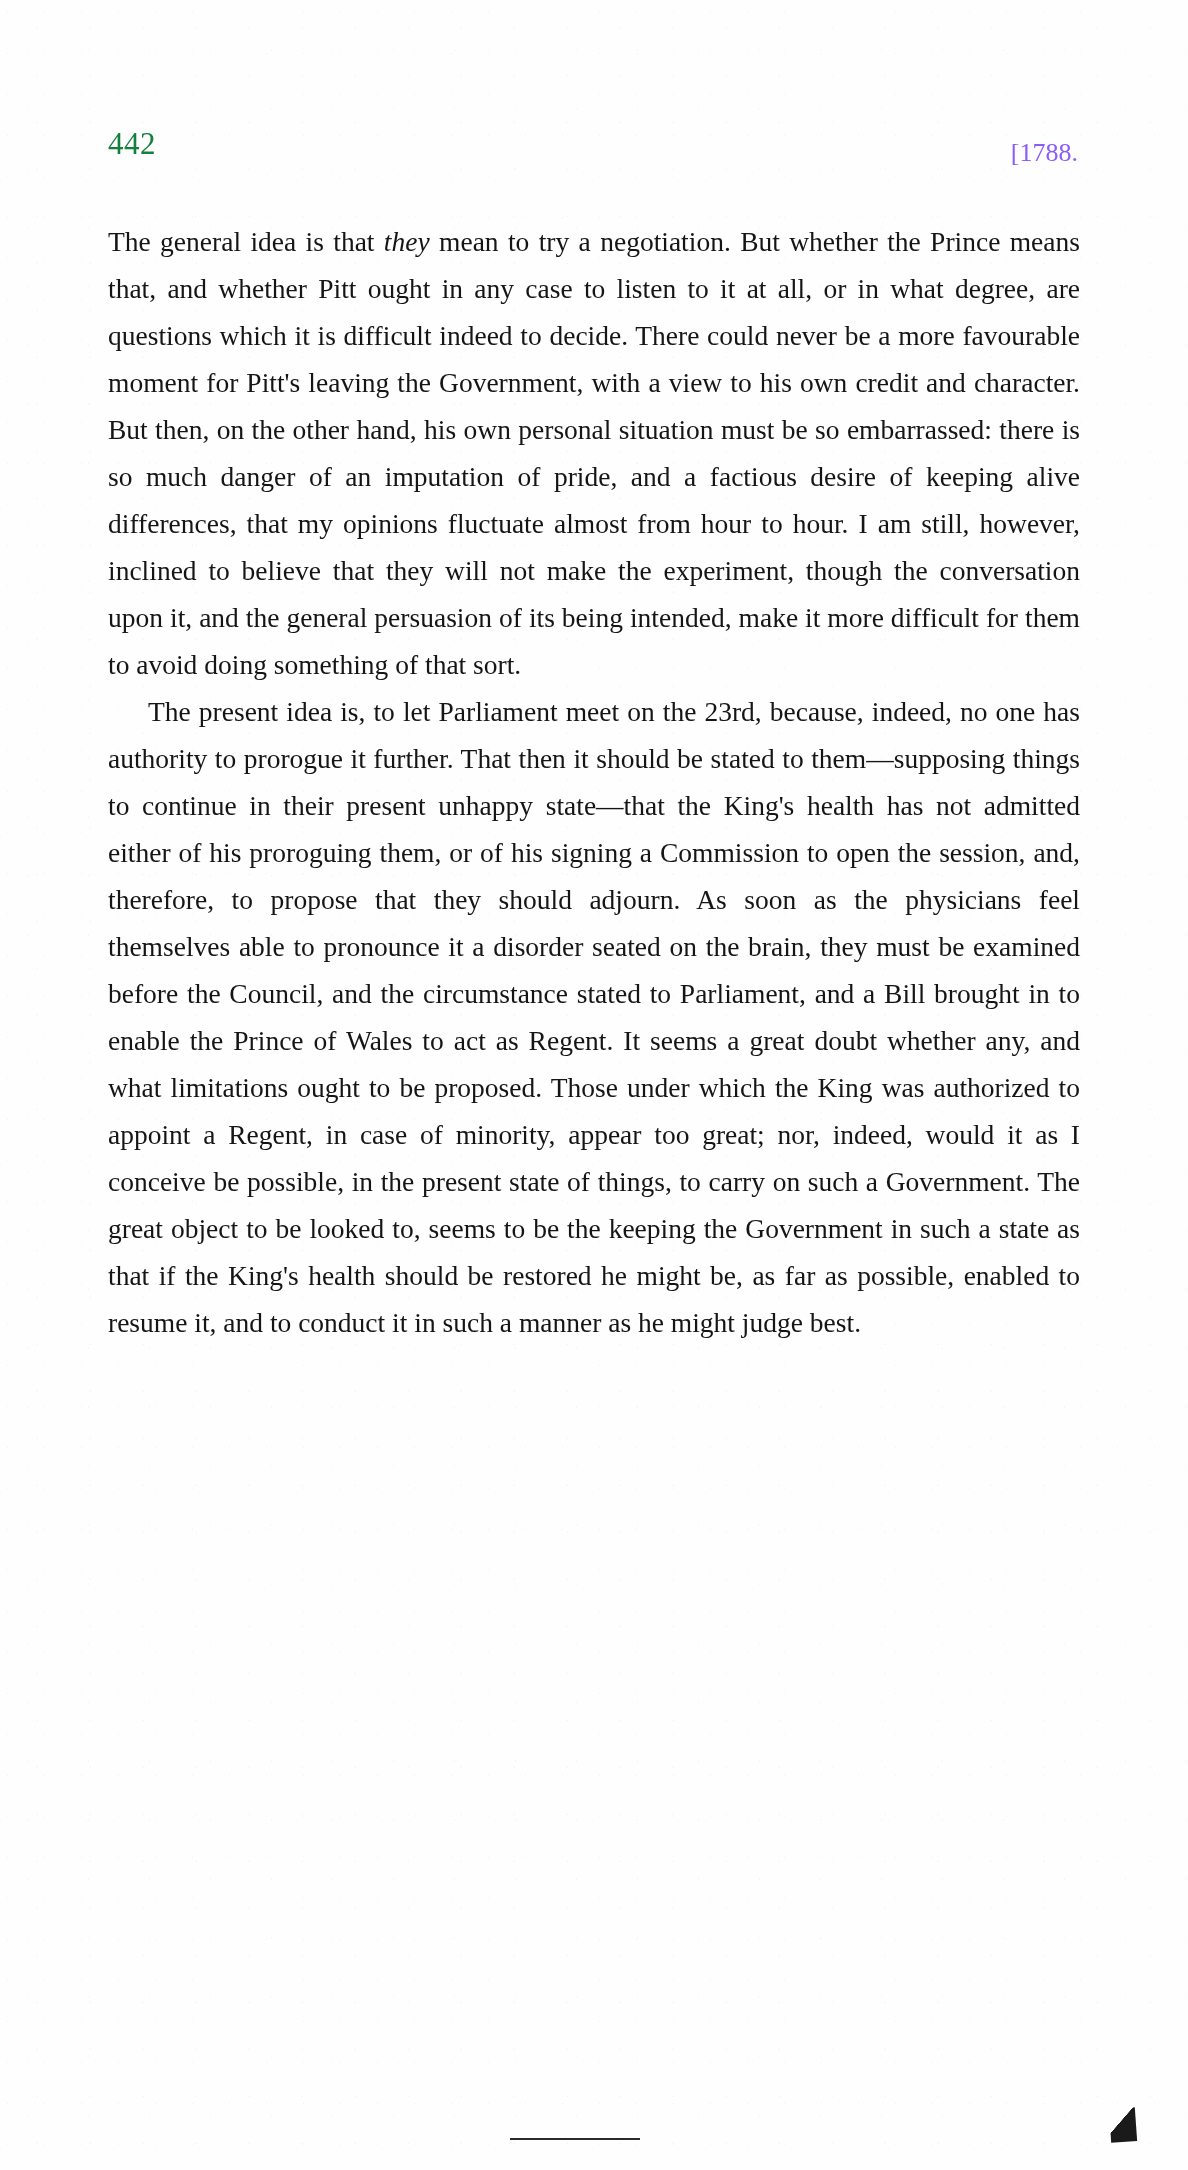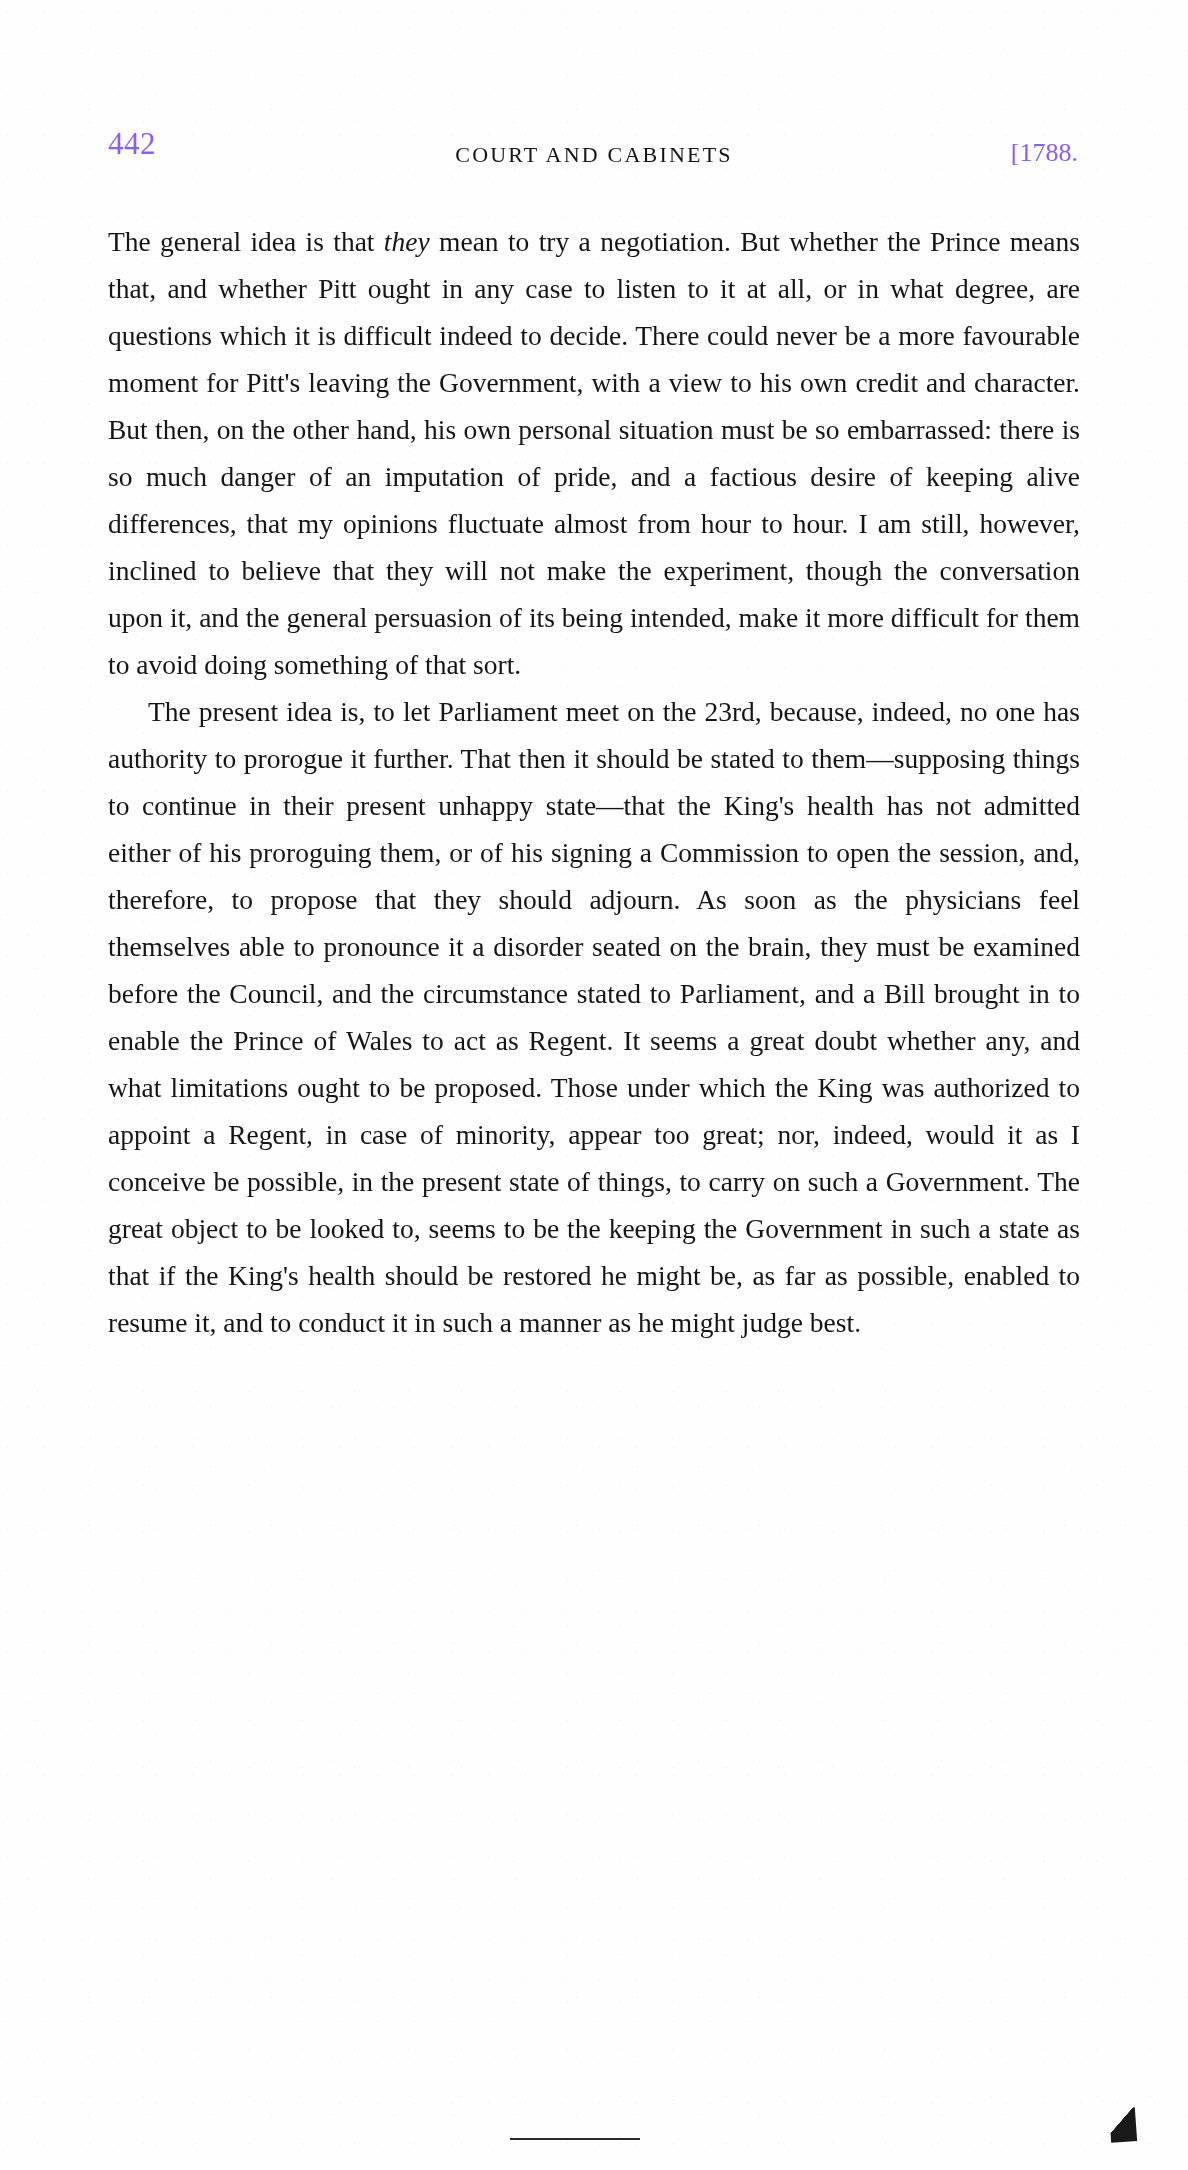--- a/index.html
+++ b/index.html
@@ -29,21 +29,21 @@
     top: 120px;
     width: 988px;
     height: 60px;
   }
   .folio {
     position: absolute;
     left: 8px;
     top: 6px;
     font-size: 31px;
     letter-spacing: 0.5px;
-    color: #8b5cf6;
+    color: #15803d;
   }
   .running-title {
     position: absolute;
     left: 0;
     top: 22px;
     width: 988px;
     text-align: center;
     font-size: 22px;
     letter-spacing: 2.2px;
     color: #141414;
@@ -109,21 +109,20 @@
     background-size: 37px 41px, 53px 47px, 61px 59px;
   }
 </style>
 </head>
 <body>
 
 <div class="page">
 
   <div class="header">
     <div class="folio">442</div>
-    <div class="running-title">COURT AND CABINETS</div>
     <div class="year">[1788.</div>
   </div>
 
   <div class="body-text">
     <p class="para first">The general idea is that <em>they</em> mean to try a negotiation.  But whether the Prince means that, and whether Pitt ought in any case to listen to it at all, or in what degree, are questions which it is difficult indeed to decide.  There could never be a more favourable moment for Pitt's leaving the Government, with a view to his own credit and character.  But then, on the other hand, his own personal situation must be so embarrassed: there is so much danger of an imputation of pride, and a factious desire of keeping alive differences, that my opinions fluctuate almost from hour to hour.  I am still, however, inclined to believe that they will not make the experiment, though the conversation upon it, and the general persuasion of its being intended, make it more difficult for them to avoid doing something of that sort.</p>
     <p class="para indent">The present idea is, to let Parliament meet on the 23rd, because, indeed, no one has authority to prorogue it further.  That then it should be stated to them—supposing things to continue in their present unhappy state—that the King's health has not admitted either of his proroguing them, or of his signing a Commission to open the session, and, therefore, to propose that they should adjourn.  As soon as the physicians feel themselves able to pronounce it a disorder seated on the brain, they must be examined before the Council, and the circumstance stated to Parliament, and a Bill brought in to enable the Prince of Wales to act as Regent.  It seems a great doubt whether any, and what limitations ought to be proposed.  Those under which the King was authorized to appoint a Regent, in case of minority, appear too great; nor, indeed, would it as I conceive be possible, in the present state of things, to carry on such a Government.  The great object to be looked to, seems to be the keeping the Government in such a state as that if the King's health should be restored he might be, as far as possible, enabled to resume it, and to conduct it in such a manner as he might judge best.</p>
   </div>
 
   <div class="footer-rule"></div>
   <div class="corner-mark"></div>

